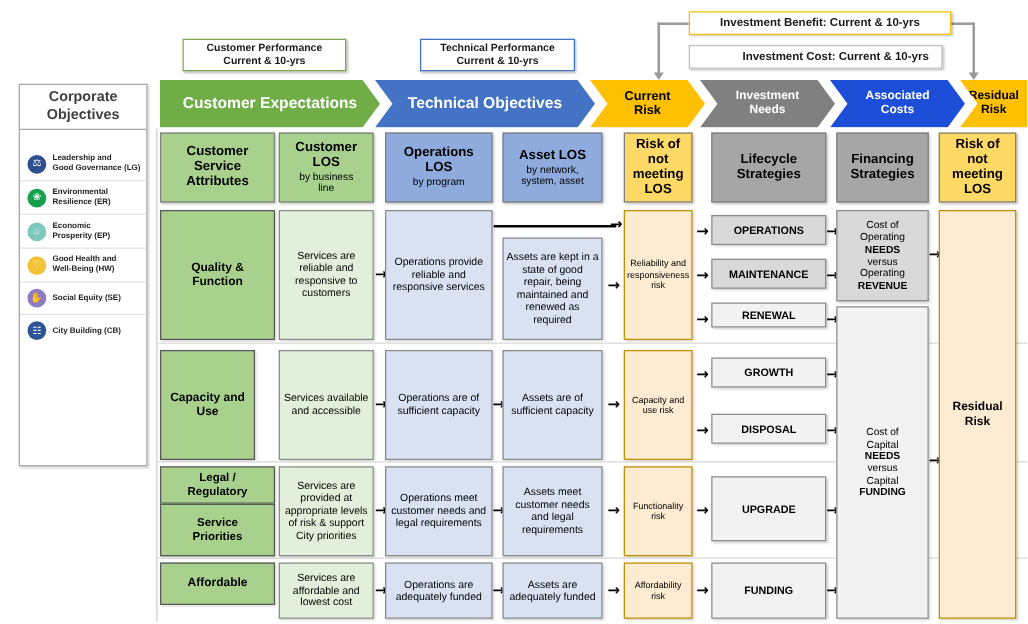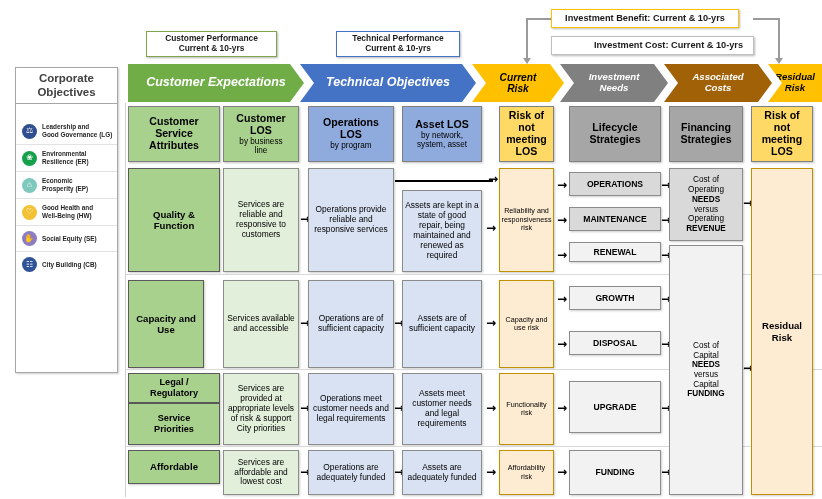--- a/index.html
+++ b/index.html
@@ -12,21 +12,21 @@
 
   
   .callout{
     position:absolute;background:#ffffff;box-sizing:border-box;
     display:flex;align-items:center;justify-content:center;text-align:center;
     font-weight:bold;color:#1a1a1a;line-height:1.15;
     box-shadow:1px 1px 2px rgba(0,0,0,.28);
   }
   #callout-cust{left:146px;top:31px;width:131px;height:26px;border:1px solid #7EA54B;font-size:8.4px;}
   #callout-tech{left:336px;top:31px;width:124px;height:26px;border:1px solid #4472C4;font-size:8.4px;}
-  #callout-benefit{left:551px;top:9px;width:188px;height:19px;border:1.5px solid #FFC000;font-size:9.2px;}
+  #callout-benefit{left:551px;top:9px;width:210px;height:19px;border:1.5px solid #FFC000;font-size:9.2px;}
   #callout-cost{left:551px;top:36px;width:203px;height:19px;border:1px solid #bfbfbf;font-size:9.2px;padding-left:32px;}
 
   
   .conn{position:absolute;background:#9a9a9a;}
   .arrowhead{position:absolute;width:0;height:0;border-left:4px solid transparent;
              border-right:4px solid transparent;border-top:6px solid #9a9a9a;}
 
   
   #sidebar{
     position:absolute;left:15px;top:67px;width:103px;height:306px;
@@ -56,21 +56,21 @@
   }
   .obj-lbl{font-size:6.4px;color:#1f1f1f;line-height:1.25;font-weight:bold;}
 
   
   .chev{
     position:absolute;top:64px;height:38px;display:flex;align-items:center;
     justify-content:center;text-align:center;color:#ffffff;font-weight:bold;
     line-height:1.1;box-sizing:border-box;
     filter:drop-shadow(1.5px 1.5px 1.5px rgba(0,0,0,.35));
   }
-  .chev span{display:block;padding:0 6px;font-style:italic;}
+  .chev span{display:block;padding:0 6px;}
 
   
   .colhdr{
     position:absolute;top:106px;height:56px;box-sizing:border-box;
     border:1px solid #808080;display:flex;align-items:center;justify-content:center;
     text-align:center;color:#000;line-height:1.13;
     box-shadow:1px 1px 2px rgba(0,0,0,.25);
   }
   .colhdr .big{font-weight:bold;font-size:10.6px;}
   .colhdr .sm{font-weight:normal;font-size:8.2px;}
@@ -184,21 +184,21 @@
           <div>Current</div>
           <div>Risk</div>
         </span>
       </div>
       <div class="chev" style="left: 560px; width: 108px; background: rgb(128, 128, 128); color: rgb(255, 255, 255); font-size: 9.6px; clip-path: polygon(0px 0px, calc(100% - 14px) 0px, 100% 50%, calc(100% - 14px) 100%, 0px 100%, 14px 50%);">
         <span>
           <div>Investment</div>
           <div>Needs</div>
         </span>
       </div>
-      <div class="chev" style="left: 664px; width: 108px; background: #a16207; color: rgb(255, 255, 255); font-size: 9.6px; clip-path: polygon(0px 0px, calc(100% - 14px) 0px, 100% 50%, calc(100% - 14px) 100%, 0px 100%, 14px 50%);">
+      <div class="chev" style="left: 664px; width: 108px; background: #1d4ed8; color: rgb(255, 255, 255); font-size: 9.6px; clip-path: polygon(0px 0px, calc(100% - 14px) 0px, 100% 50%, calc(100% - 14px) 100%, 0px 100%, 14px 50%);">
         <span>
           <div>Associated</div>
           <div>Costs</div>
         </span>
       </div>
       <div class="chev" style="left: 768px; width: 54px; background: rgb(255, 192, 0); color: rgb(0, 0, 0); font-size: 9.6px; clip-path: polygon(0px 0px, 100% 0px, 100% 100%, 0px 100%, 14px 50%);">
         <span>
           <div>Residual</div>
           <div>Risk</div>
         </span>

